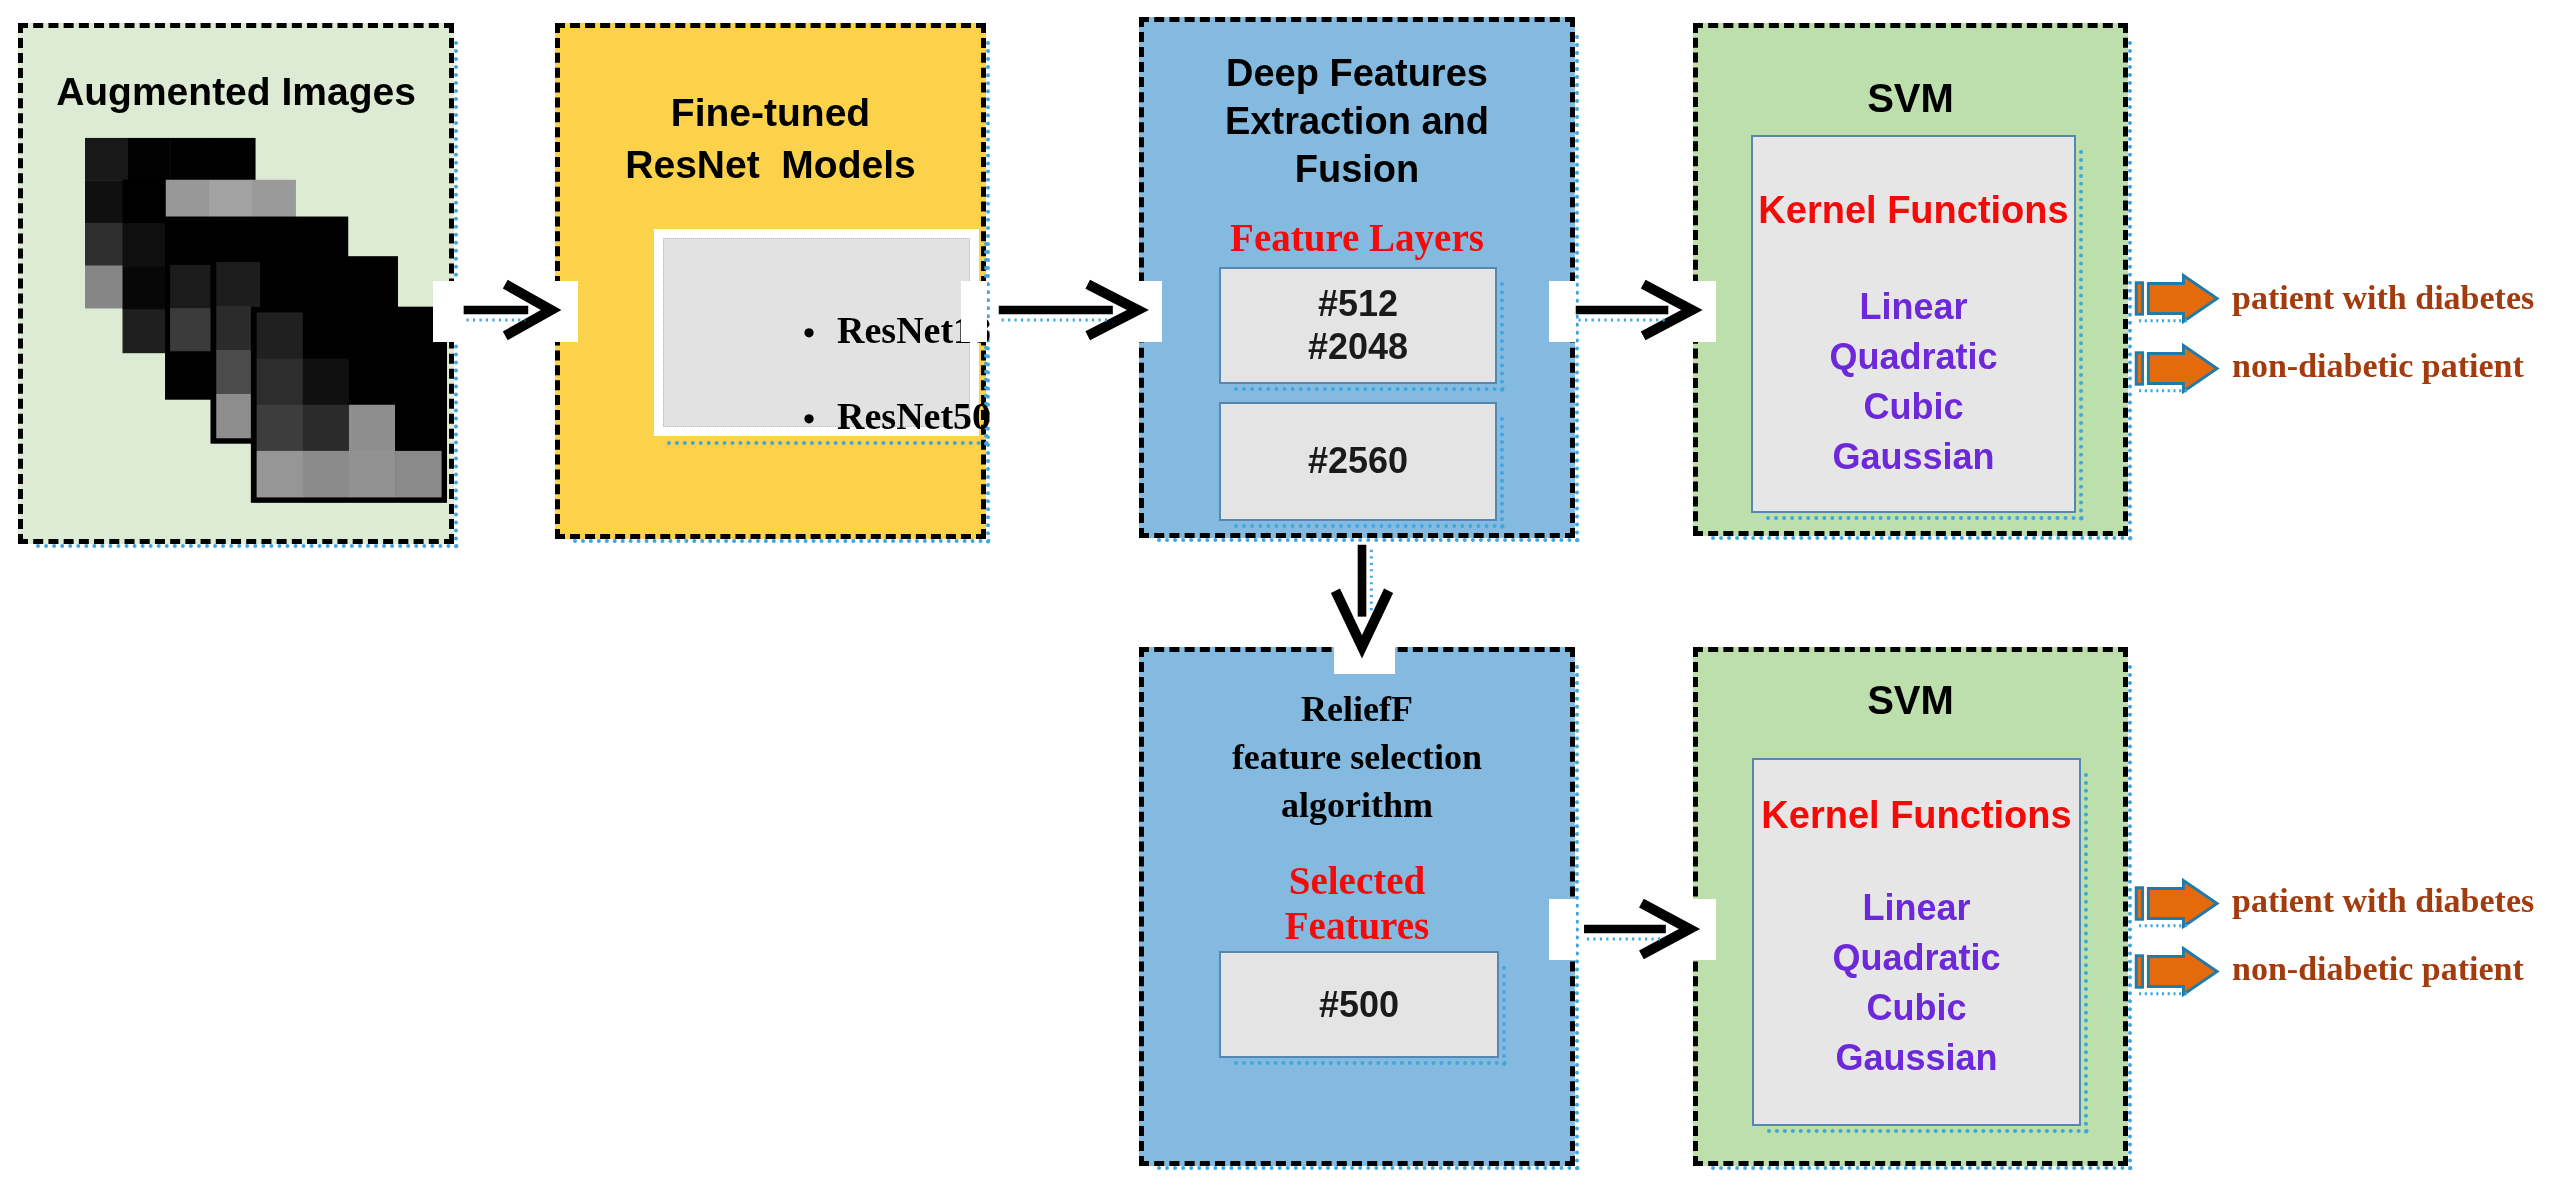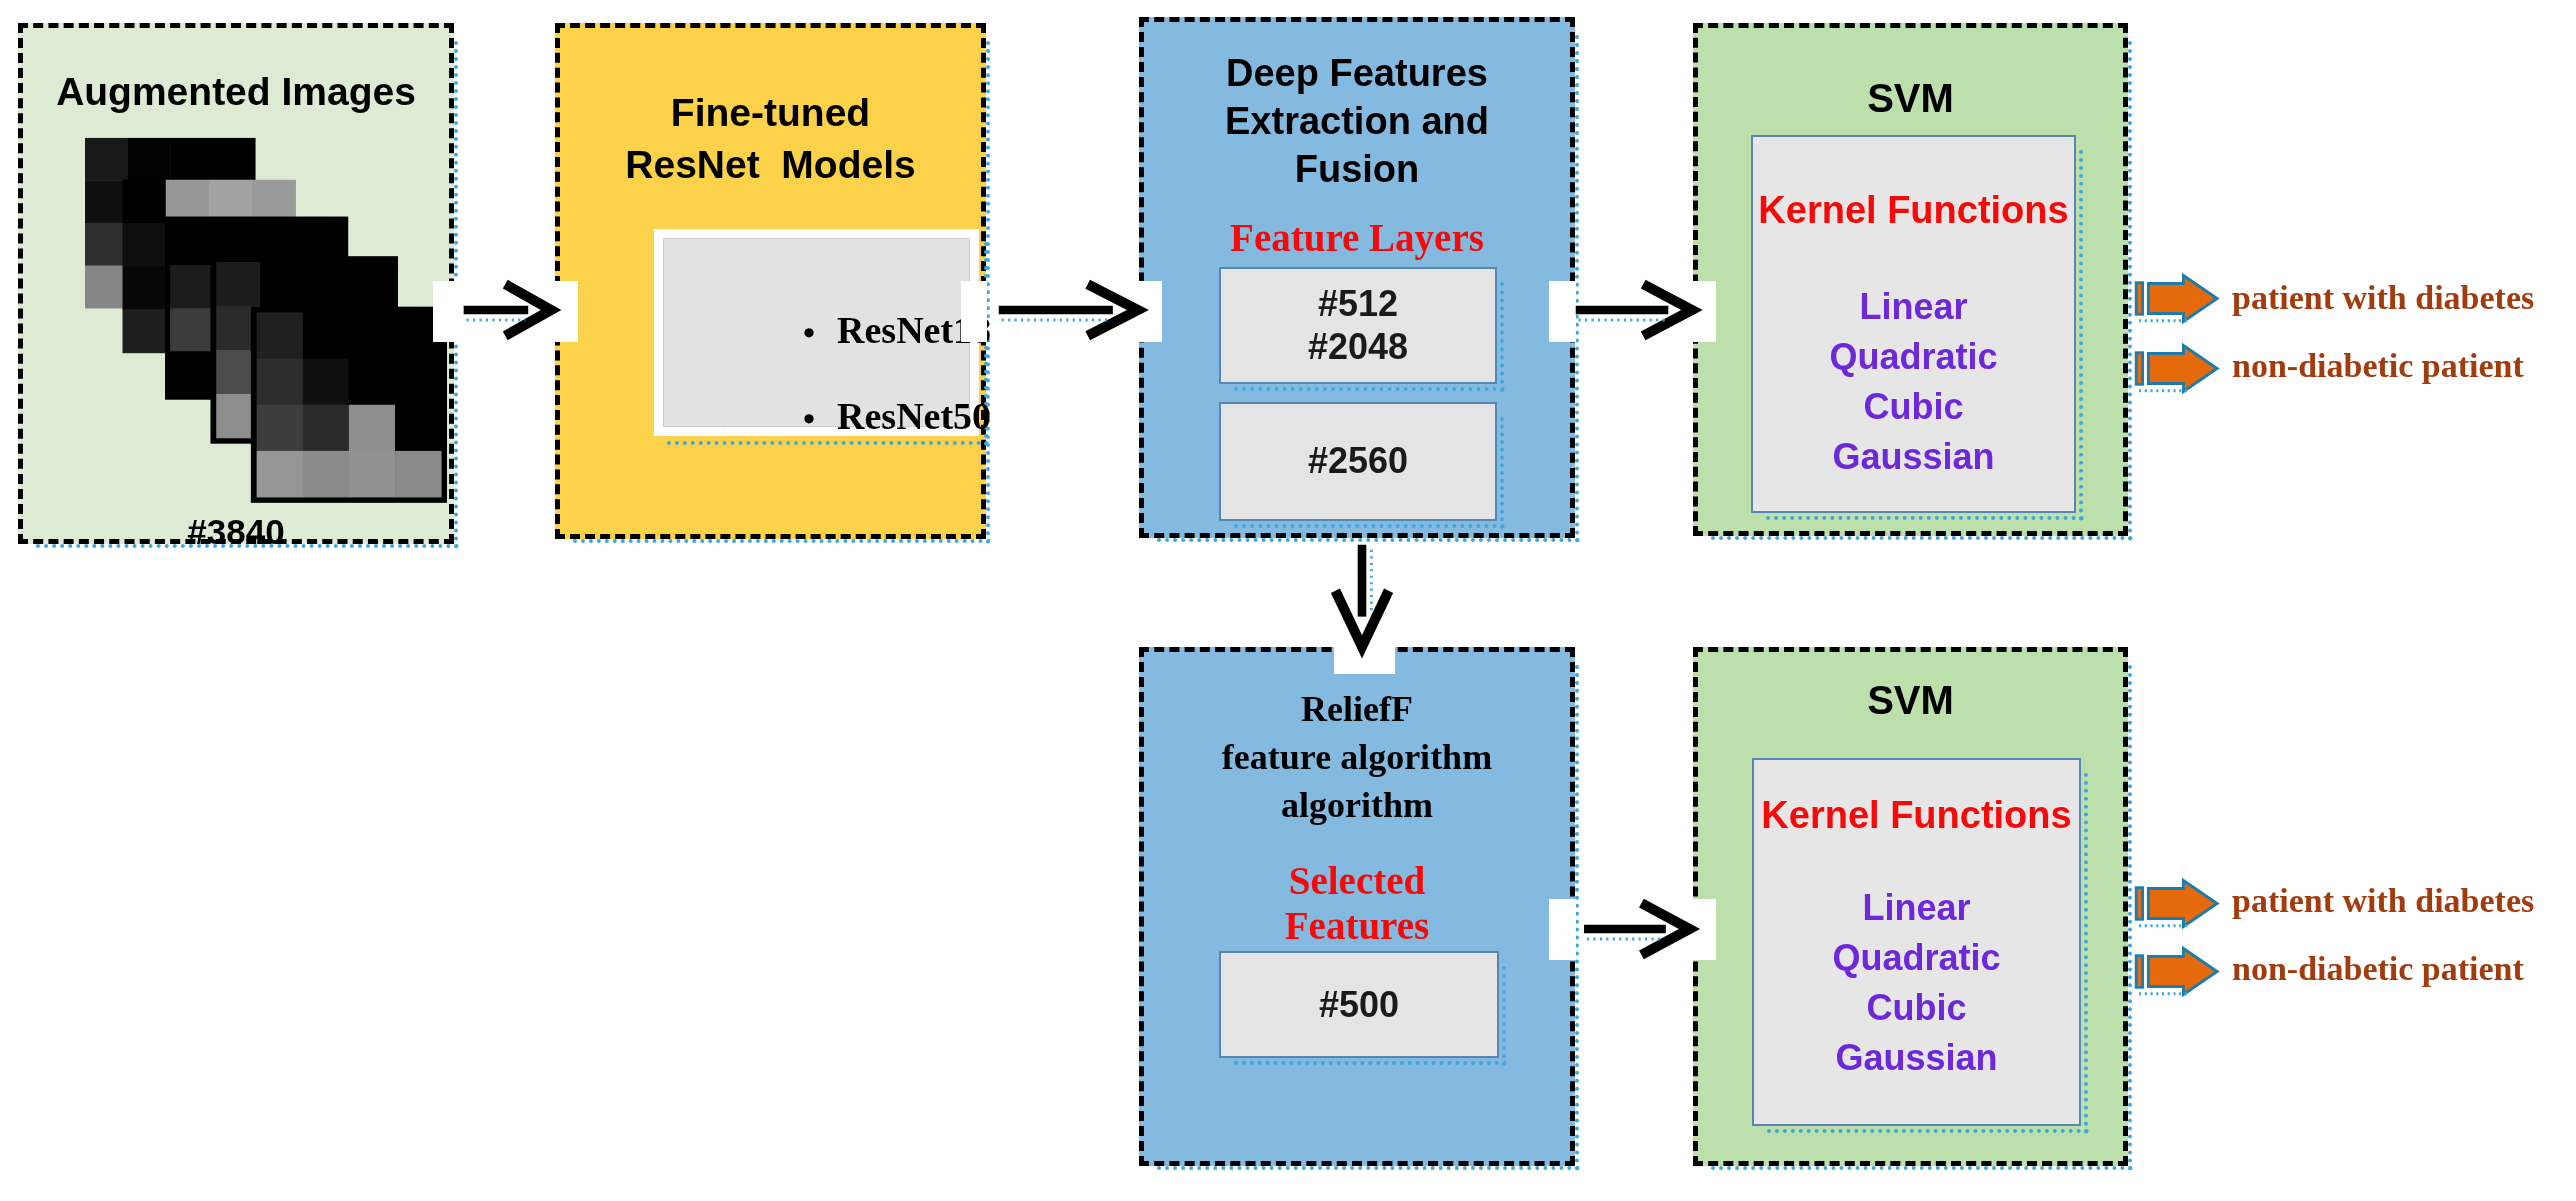--- a/index.html
+++ b/index.html
@@ -127,21 +127,20 @@
           <rect x="238" y="410" width="64.5" height="64.5" fill="#3d3d3d"></rect>
           <rect x="302" y="410" width="64.5" height="64.5" fill="#2b2b2b"></rect>
           <rect x="366" y="410" width="64.5" height="64.5" fill="#8e8e8e"></rect>
           <rect x="430" y="410" width="64.5" height="64.5" fill="#000"></rect>
           <rect x="238" y="474" width="64.5" height="64.5" fill="#969696"></rect>
           <rect x="302" y="474" width="64.5" height="64.5" fill="#8b8b8b"></rect>
           <rect x="366" y="474" width="64.5" height="64.5" fill="#929292"></rect>
           <rect x="430" y="474" width="64.5" height="64.5" fill="#8a8a8a"></rect>
         </g>
       </svg>
-    <div class="title" style="top:485px;font-size:35px;line-height:38px;">#3840</div>
   </div>
 
   <div class="box sh" style="left:555px;top:23px;width:431px;height:516px;background:#FCD24B;">
     <div class="title" style="top:59px;font-size:39px;line-height:52px;">
       <span class="t-line">Fine-tuned</span>
       <span class="t-line">ResNet  Models</span>
     </div>
     <div class="whiteframe sh" style="left:53px;top:201px;width:325px;height:207px;margin-left:41px;">
       <div class="inner">
         <div class="bullet-row" style="top:27px;">
@@ -179,21 +178,21 @@
         <span class="t-line">Quadratic</span>
         <span class="t-line">Cubic</span>
         <span class="t-line">Gaussian</span>
       </div>
     </div>
   </div>
 
   <div class="box sh" style="left:1139px;top:647px;width:436px;height:519px;background:#85BAE0;">
     <div class="title serif" style="top:33px;font-size:36px;line-height:48px;">
       <span class="t-line">ReliefF</span>
-      <span class="t-line">feature algorithm</span>
+      <span class="t-line">feature selection</span>
       <span class="t-line">algorithm</span>
     </div>
     <div class="title serif red" style="top:206px;font-size:39px;line-height:45px;">
       <span class="t-line">Selected</span>
       <span class="t-line">Features</span>
     </div>
     <div class="hash-box sh" style="left:75px;top:299px;width:280px;height:107px;">
       <span>#500</span>
     </div>
   </div>

